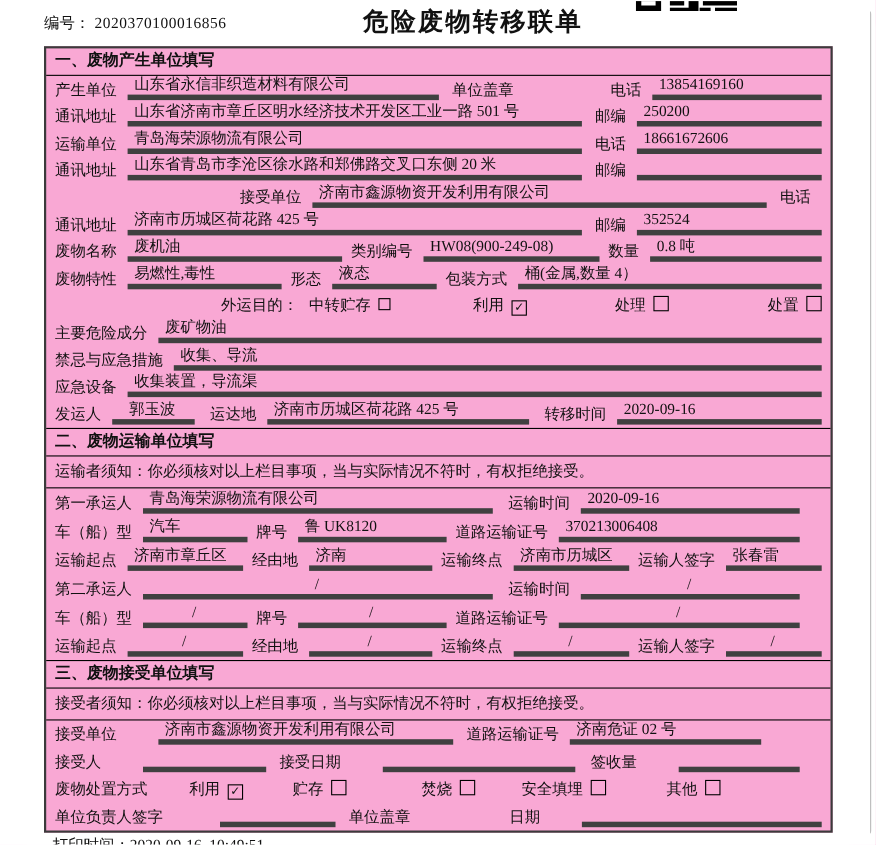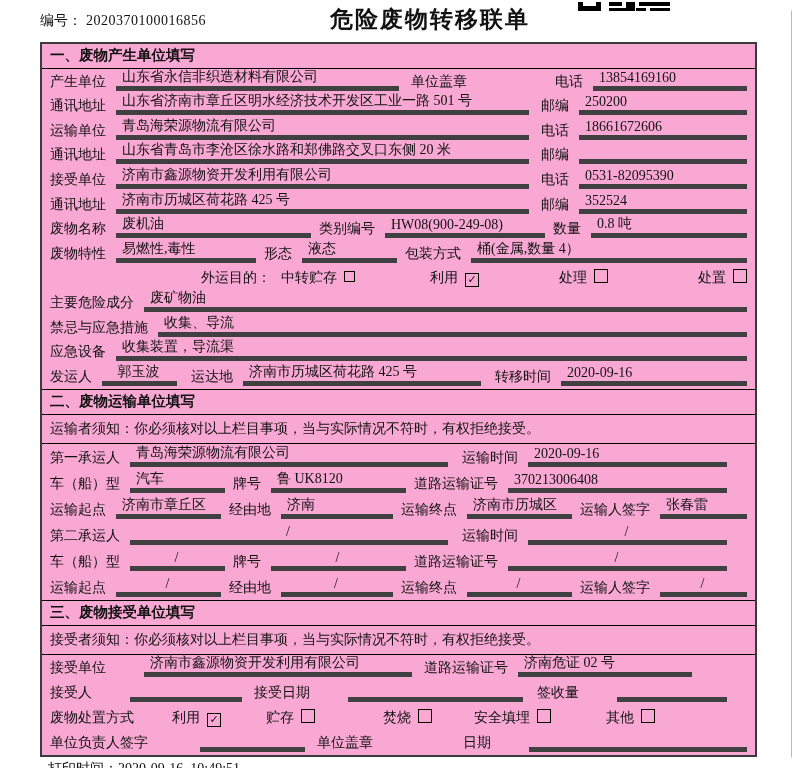--- a/index.html
+++ b/index.html
@@ -100,21 +100,20 @@
         <span class="lbl">通讯地址</span>
         <span class="val w415">山东省青岛市李沧区徐水路和郑佛路交叉口东侧 20 米</span>
         <span class="lbl ml12">邮编</span>
         <span class="val grow"></span>
       </div>
 
       <div class="row">
         <span class="lbl">接受单位</span>
         <span class="val w415">济南市鑫源物资开发利用有限公司</span>
         <span class="lbl ml12">电话</span>
-        <span class="val grow">0531-82095390</span>
       </div>
 
       <div class="row">
         <span class="lbl">通讯地址</span>
         <span class="val w415">济南市历城区荷花路 425 号</span>
         <span class="lbl ml12">邮编</span>
         <span class="val grow">352524</span>
       </div>
 
       <div class="row">

